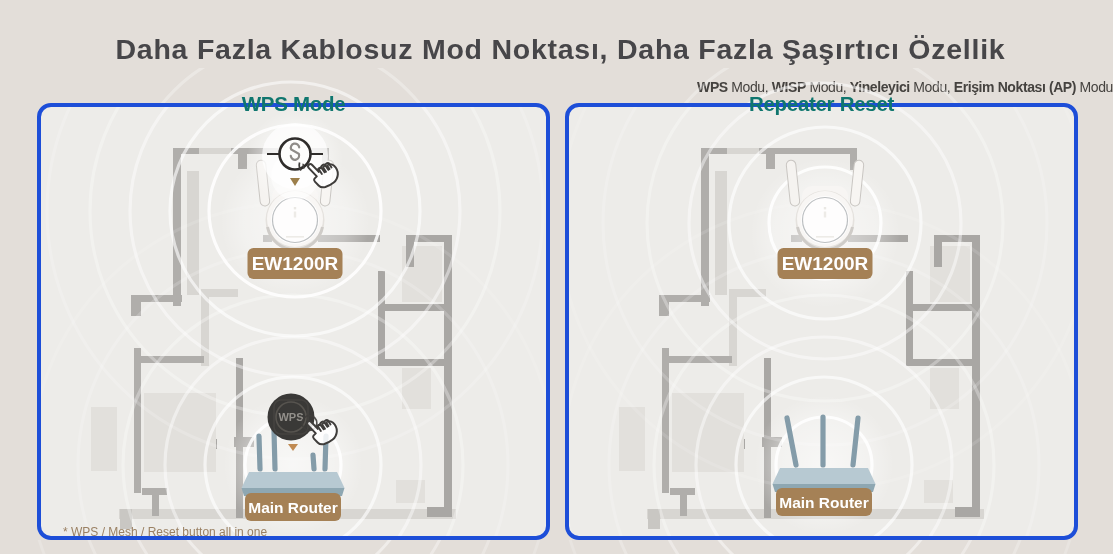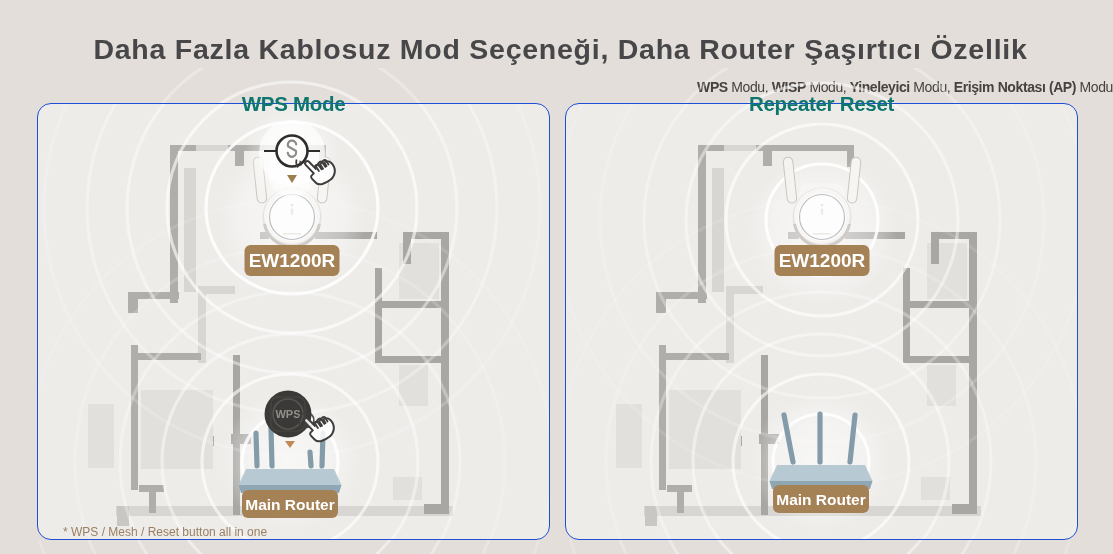--- a/index.html
+++ b/index.html
@@ -3,30 +3,30 @@
 <meta charset="utf-8">
 <style>
   html,body{margin:0;padding:0;}
   body{width:1113px;height:554px;overflow:hidden;background:#e3ded9;
        font-family:"Liberation Sans", sans-serif;position:relative;}
   .abs{position:absolute;}
   h1{margin:0;font-size:28.5px;font-weight:bold;color:#474649;text-align:center;
      width:1113px;top:33px;letter-spacing:0.75px;text-indent:8px;}
   .sub{width:1113px;top:79px;font-size:14px;letter-spacing:-0.4px;color:#45423f;text-align:right;}
   .panel{top:103px;width:513px;height:437px;background:#edece9;border-radius:14px;
-         border:1px solid #1d4ed8;box-sizing:border-box;overflow:hidden;z-index:1;}
+         border:4px solid #1d4ed8;box-sizing:border-box;overflow:hidden;z-index:1;}
   .ptitle{top:92px;font-size:20.5px;letter-spacing:-0.3px;font-weight:bold;color:#0f766e;text-align:center;
           width:513px;z-index:3;}
   .note{left:63px;top:525px;font-size:12px;color:#9a8063;z-index:3;}
   svg{display:block;}
 </style>
 </head>
 <body>
 
-<h1 class="abs">Daha Fazla Kablosuz Mod Seçeneği, Daha Router Şaşırtıcı Özellik</h1>
+<h1 class="abs">Daha Fazla Kablosuz Mod Noktası, Daha Fazla Şaşırtıcı Özellik</h1>
 
 <div class="sub abs"><b>WPS</b> Modu, <b>WISP</b> Modu, <b>Yineleyici</b> Modu, <b>Erişim Noktası (AP)</b> Modu</div>
 
 <div class="panel abs" style="left:37px;">
 <svg width="511" height="435" viewBox="0 0 511 435">
 <defs>
 <radialGradient id="glow">
 <stop offset="0%" stop-color="#ffffff" stop-opacity="0.6"></stop>
 <stop offset="70%" stop-color="#ffffff" stop-opacity="0.3"></stop>
 <stop offset="100%" stop-color="#ffffff" stop-opacity="0"></stop>

